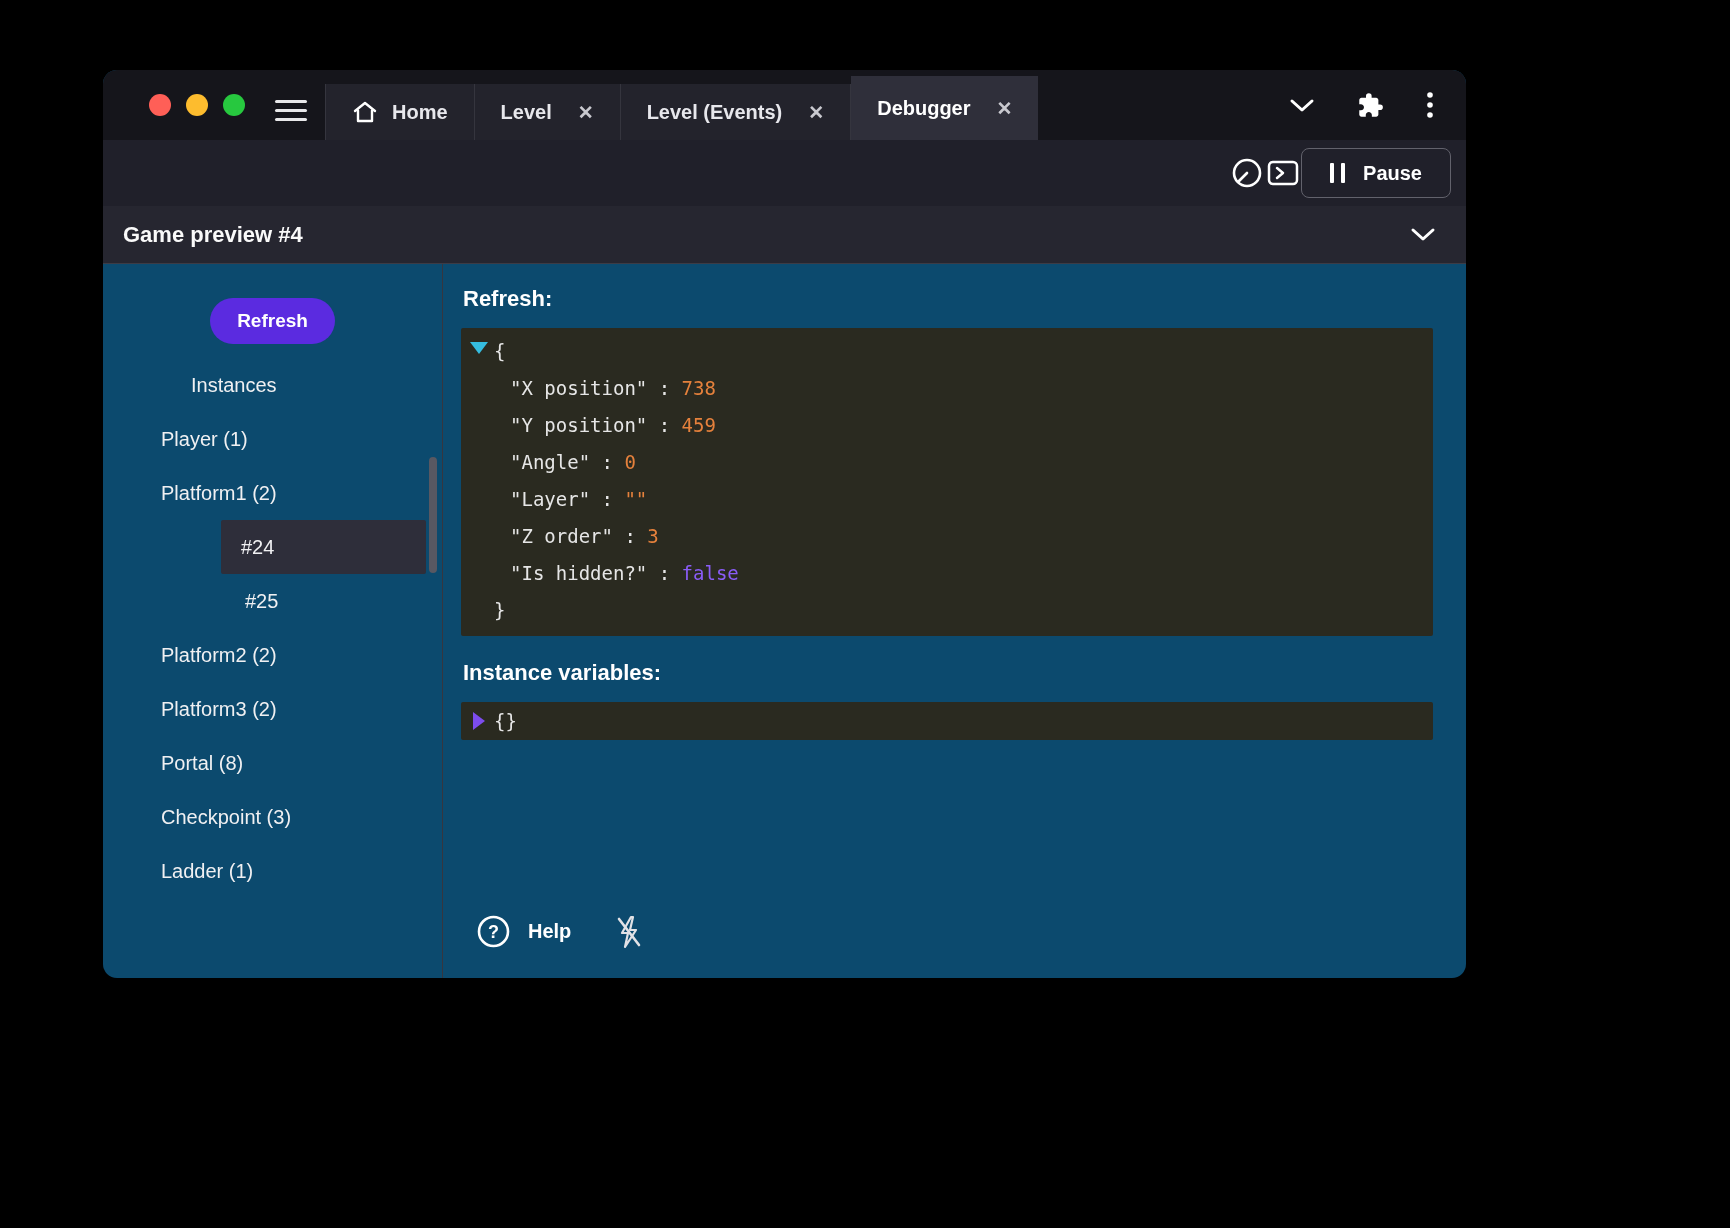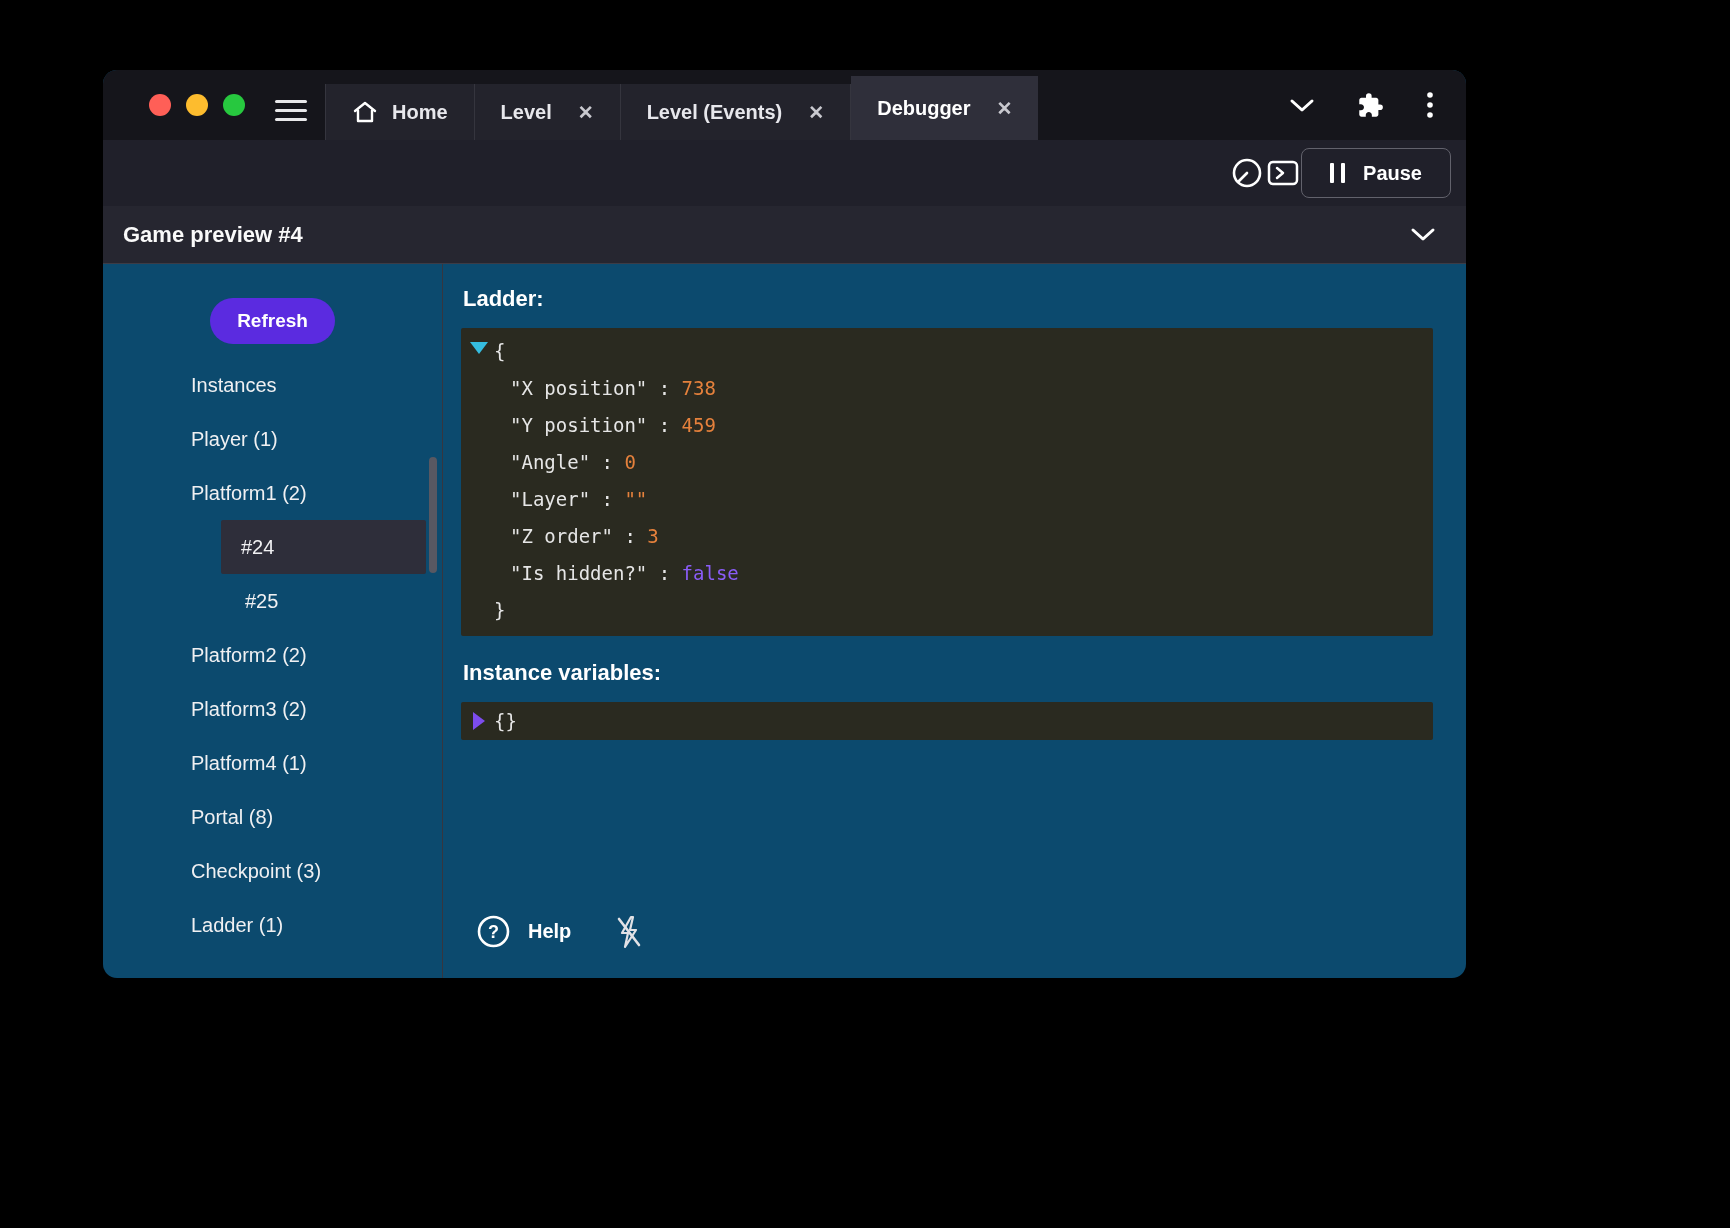--- a/index.html
+++ b/index.html
@@ -63,21 +63,21 @@
   .sidebar-header { height:49px; background:#31313c; display:flex; align-items:center; padding-left:16px; font-size:21px; font-weight:600; color:#f4f4f6; }
   .refresh-wrap { padding:20px 0 14px; display:flex; justify-content:center; }
   .refresh-btn {
     background:#5b2be0; color:#fff; font-weight:700; font-size:19px;
     border:none; border-radius:23px; padding:12px 27px; cursor:pointer;
     font-family:"Liberation Sans", sans-serif;
   }
   .side-list { flex:1; overflow:hidden; }
   .side-row { height:54px; display:flex; align-items:center; font-size:20px; color:#f0f0f2; cursor:pointer; }
   .side-row.level0 { padding-left:88px; }
-  .side-row.level1 { padding-left:88px; }
+  .side-row.level1 { padding-left:58px; }
   .side-row.level2 { padding-left:142px; }
   .side-row.selected { background:#2e2e3a; margin-left:118px; margin-right:16px; padding-left:20px; border-radius:2px; }
   .scroll-thumb { position:absolute; right:5px; top:193px; width:8px; height:116px; background:#585862; border-radius:4px; }
 
   .main { flex:1; min-width:0; display:flex; flex-direction:column; padding:22px 33px 14px 18px; }
   .section-title { font-size:22px; font-weight:600; color:#ffffff; margin:0 0 16px 2px; }
   .section-title.vars { margin-top:24px; }
 
   .code-block {
     position:relative; background:#2a2a20; border-radius:2px; padding:5px 0 7px;
@@ -221,37 +221,34 @@
             <div class="side-row level2">
               <span>#25</span>
             </div>
             <div class="side-row level1">
               <span>Platform2 (2)</span>
             </div>
             <div class="side-row level1">
               <span>Platform3 (2)</span>
             </div>
             <div class="side-row level1">
-              <span>Platform4 (1)</span>
-            </div>
-            <div class="side-row level1">
               <span>Portal (8)</span>
             </div>
             <div class="side-row level1">
               <span>Checkpoint (3)</span>
             </div>
             <div class="side-row level1">
               <span>Ladder (1)</span>
             </div>
           </div>
         <div class="scroll-thumb"></div>
       </div>
 
       <div class="main">
-        <div class="section-title">Ladder:</div>
+        <div class="section-title">Refresh:</div>
 
         <div class="code-block">
           <span class="marker-down"></span>
           <div id="general-lines">
               <div class="code-line ind0"><span class="tok-plain">{</span></div>
               <div class="code-line ind1"><span class="tok-key">"X position"</span><span class="tok-plain"> : </span><span class="tok-number">738</span></div>
               <div class="code-line ind1"><span class="tok-key">"Y position"</span><span class="tok-plain"> : </span><span class="tok-number">459</span></div>
               <div class="code-line ind1"><span class="tok-key">"Angle"</span><span class="tok-plain"> : </span><span class="tok-number">0</span></div>
               <div class="code-line ind1"><span class="tok-key">"Layer"</span><span class="tok-plain"> : </span><span class="tok-string">""</span></div>
               <div class="code-line ind1"><span class="tok-key">"Z order"</span><span class="tok-plain"> : </span><span class="tok-number">3</span></div>

